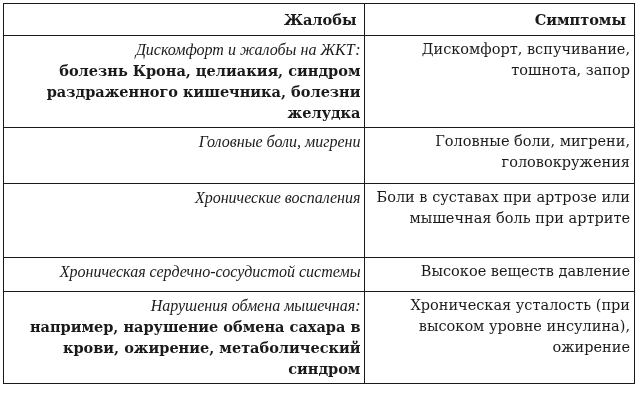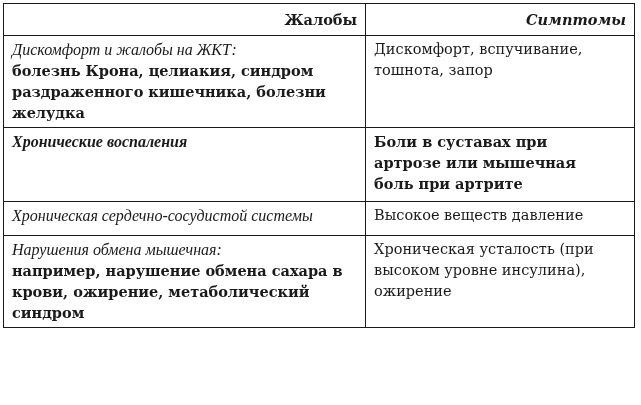--- a/index.html
+++ b/index.html
@@ -9,58 +9,64 @@
     width: 632px;
     border-collapse: collapse;
     font-family: "DejaVu Serif", "Liberation Serif", serif;
     color: #1a1a1a;
     font-size: 14.5px;
     line-height: 21px;
   }
   .tbl td, .tbl th {
     border: 1.5px solid #1a1a1a;
     vertical-align: top;
-    padding: 3px 20px 4px 8px;
-    text-align: left;
+    padding: 3px 4px 4px 8px;
+    text-align: right;
   }
   .tbl th {
     text-align: right;
     font-weight: bold;
     height: 25px;
     vertical-align: middle;
     padding: 3px 8px;
   }
   .col1 { width: 355px; }
-  .col2 { width: 259px; font-style: italic; }
+  .col2 { width: 259px; }
   .it { font-style: italic; display: block; font-family: "Liberation Serif", "DejaVu Serif", serif; font-size: 16px; }
   .tx { display: block; font-weight: bold; }
   .r1 td { height: 70px; }
   .r2 td { height: 48px; }
   .r3 td { height: 46px; }
-  .r4 td { height: 66px; font-weight: bold; }
+  .r4 td { height: 66px; }
   .r5 td { height: 26px; }
   .r6 td { height: 68px; }
 </style>
 </head>
 <body>
 
 <table class="tbl">
   <thead>
     <tr>
       <th class="col1">Жалобы</th>
       <th class="col2">Симптомы</th>
     </tr>
   </thead>
   <tbody>
     <tr class="r1">
       <td>
         <span class="it">Дискомфорт и жалобы на ЖКТ:</span>
         <span class="tx">болезнь Крона, целиакия, синдром раздраженного кишечника, болезни желудка</span>
       </td>
       <td>Дискомфорт, вспучивание, тошнота, запор</td>
+    </tr>
+    <tr class="r2">
+      <td>
+        <span class="it">Головные боли, мигрени</span>
+      </td>
+      <td>Головные боли, мигрени, головокружения</td>
     </tr>
     <tr class="r4">
       <td>
         <span class="it">Хронические воспаления</span>
       </td>
       <td>Боли в суставах при артрозе или мышечная боль при артрите</td>
     </tr>
     <tr class="r5">
       <td>
         <span class="it">Хроническая сердечно-сосудистой системы</span>

